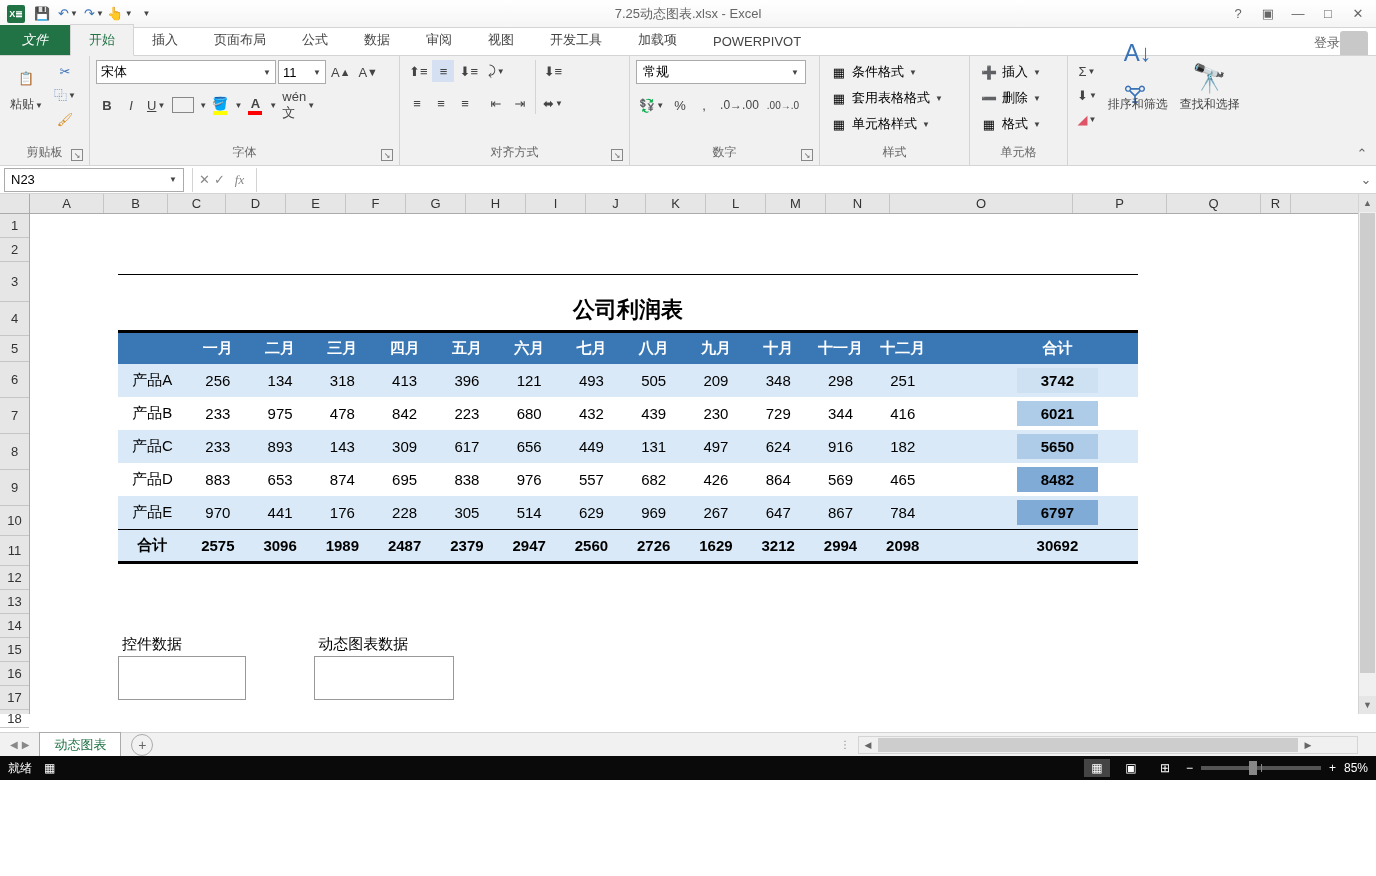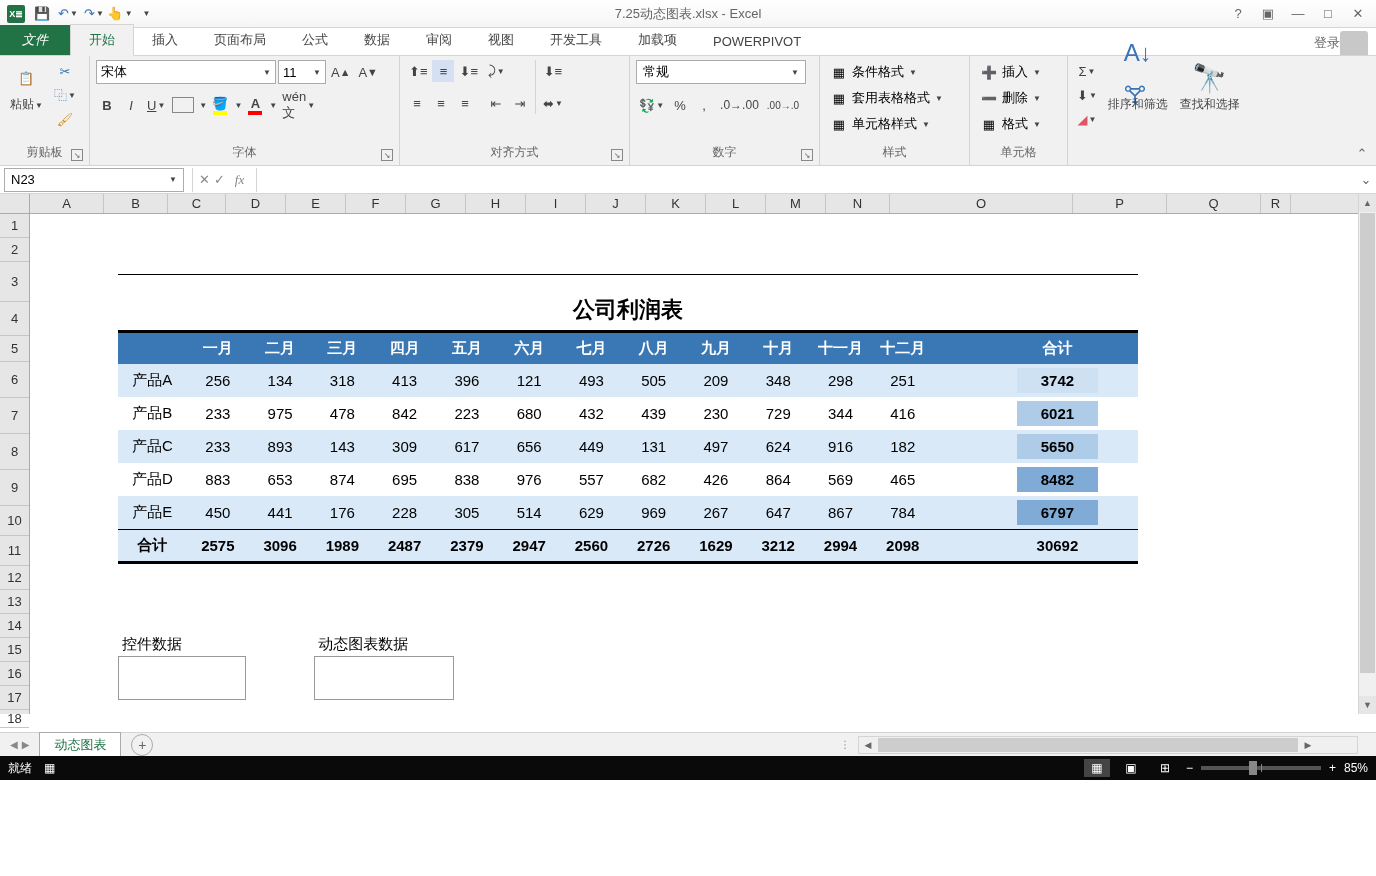--- a/index.html
+++ b/index.html
@@ -471,21 +471,21 @@
               <td>682</td>
               <td>426</td>
               <td>864</td>
               <td>569</td>
               <td>465</td>
               <td></td>
               <td class="total-col"><span>8482</span></td>
             </tr>
             <tr>
               <td class="rlabel">产品E</td>
-              <td>450</td>
+              <td>970</td>
               <td>441</td>
               <td>176</td>
               <td>228</td>
               <td>305</td>
               <td>514</td>
               <td>629</td>
               <td>969</td>
               <td>267</td>
               <td>647</td>
               <td>867</td>

